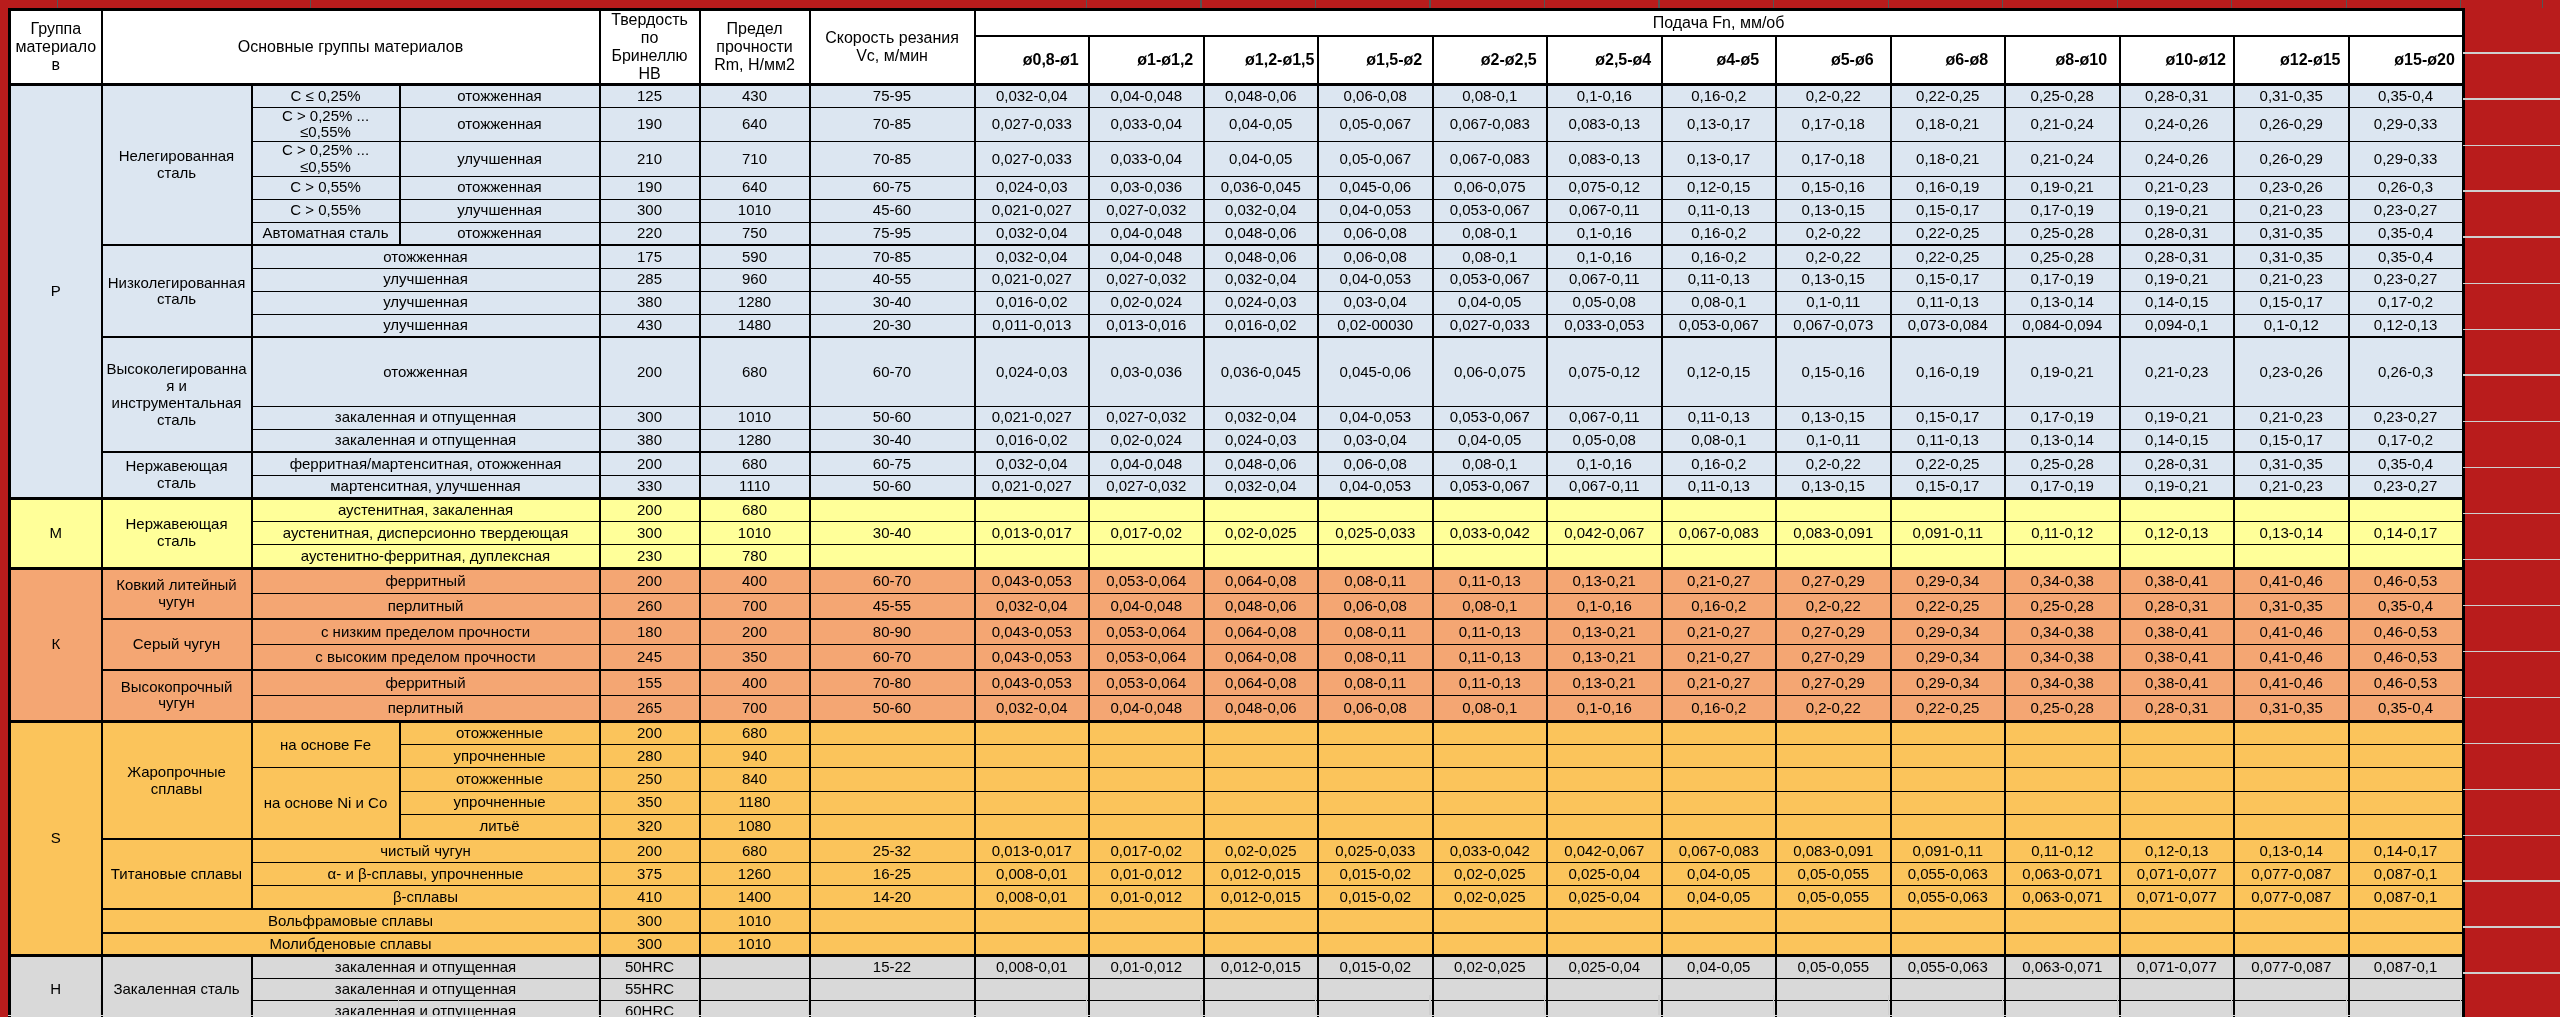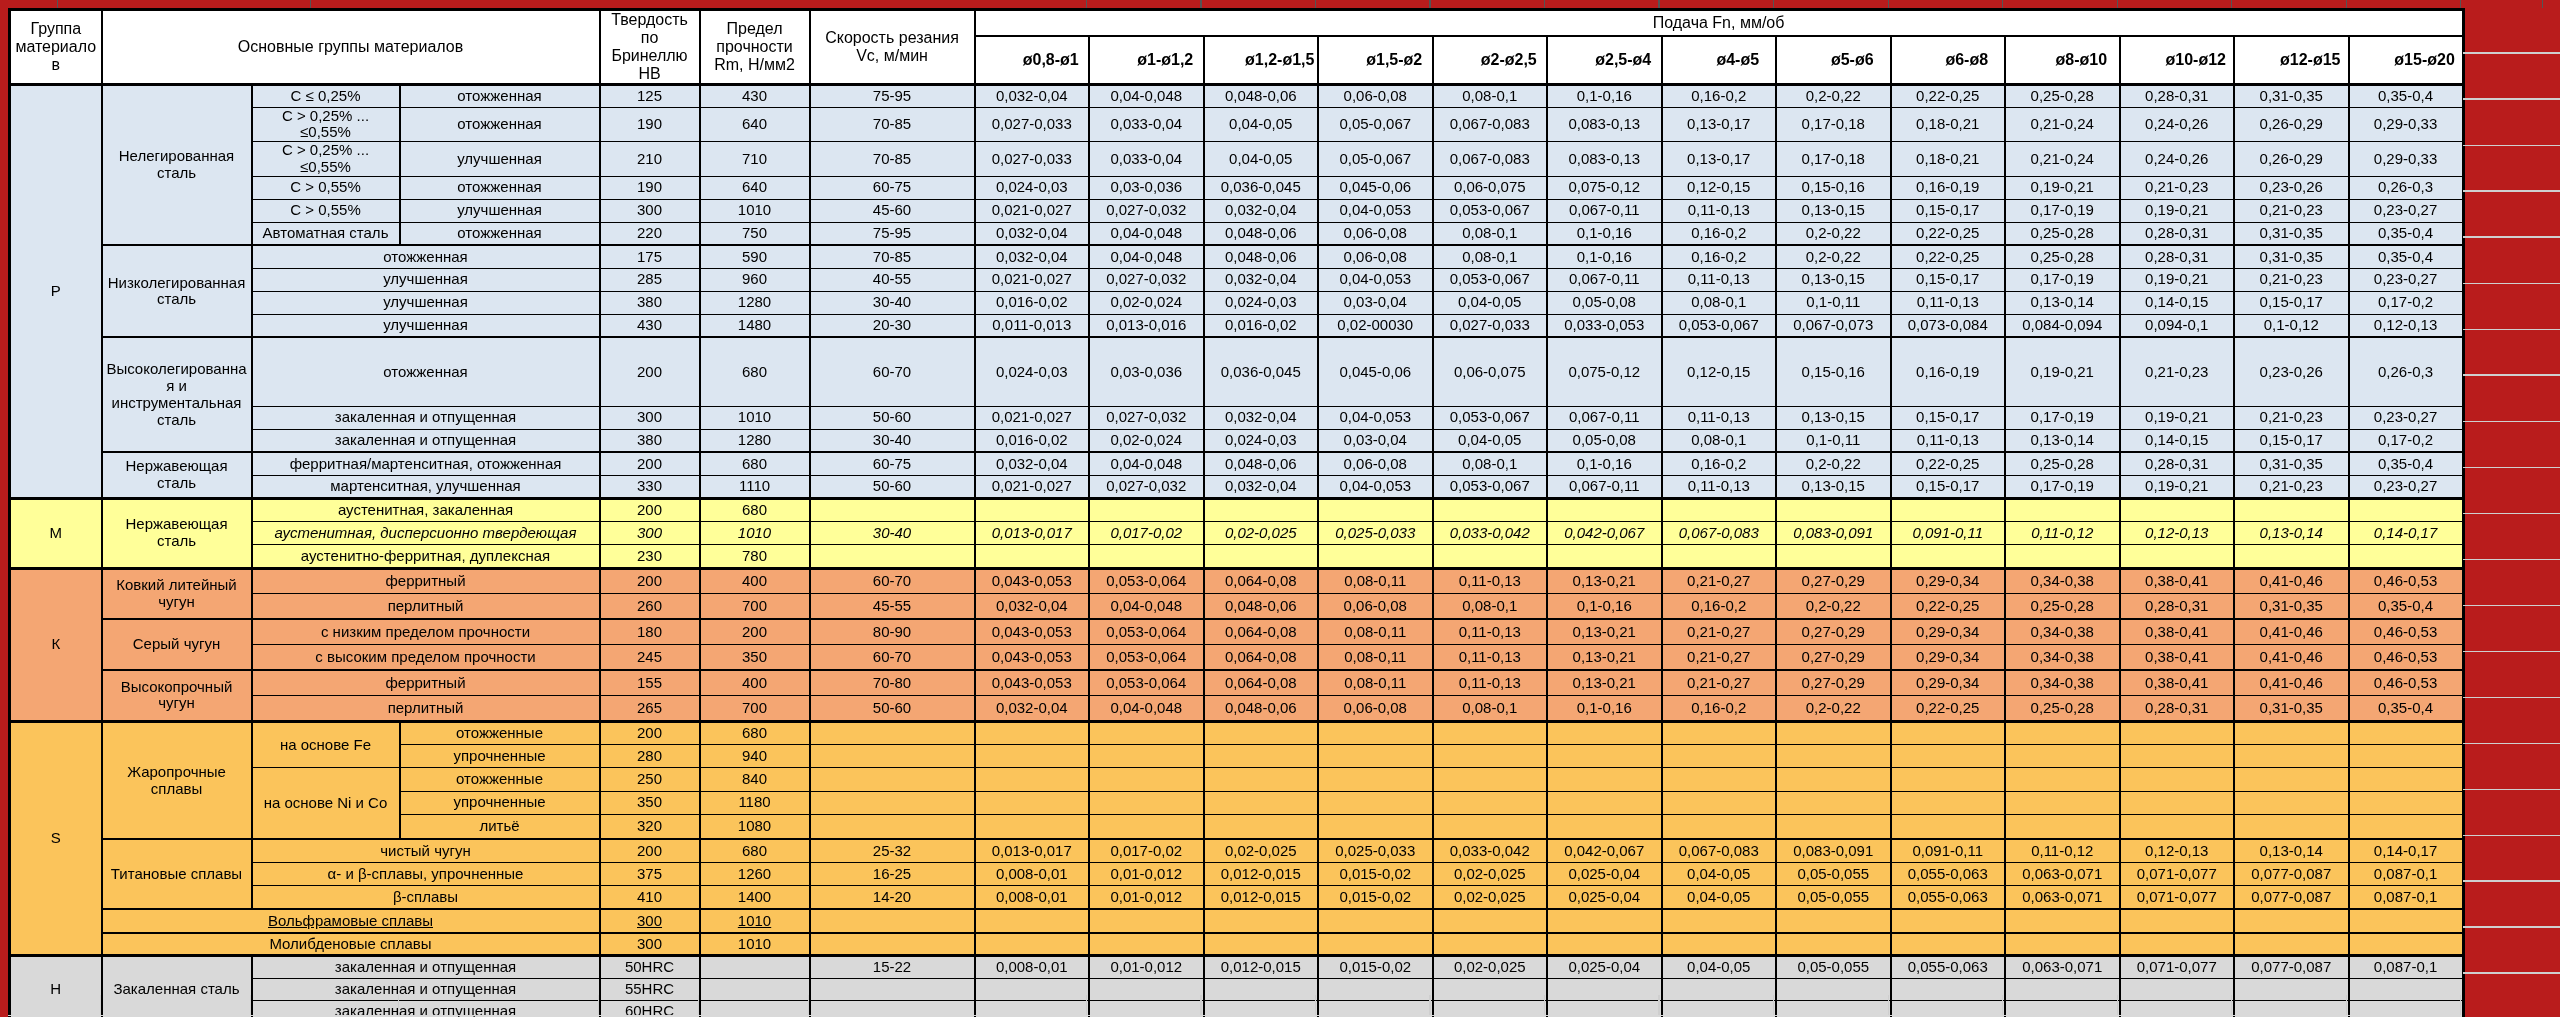--- a/index.html
+++ b/index.html
@@ -407,21 +407,21 @@
           <td class="lbl"></td>
           <td class="lbl"></td>
           <td class="lbl"></td>
           <td class="lbl"></td>
           <td class="lbl"></td>
           <td class="lbl"></td>
           <td class="lbl"></td>
           <td class="lbl"></td>
           <td class="lbl"></td>
         </tr>
-        <tr class="m" style="height: 23.3px; font-style: italic;">
+        <tr class="m" style="height: 23.3px;">
           <td colspan="2" class="lbl">аустенитная, дисперсионно твердеющая</td>
           <td class="lbl">300</td>
           <td class="lbl">1010</td>
           <td class="lbl">30-40</td>
           <td class="lbl">0,013-0,017</td>
           <td class="lbl">0,017-0,02</td>
           <td class="lbl">0,02-0,025</td>
           <td class="lbl">0,025-0,033</td>
           <td class="lbl">0,033-0,042</td>
           <td class="lbl">0,042-0,067</td>
@@ -720,21 +720,21 @@
           <td class="lbl">0,02-0,025</td>
           <td class="lbl">0,025-0,04</td>
           <td class="lbl">0,04-0,05</td>
           <td class="lbl">0,05-0,055</td>
           <td class="lbl">0,055-0,063</td>
           <td class="lbl">0,063-0,071</td>
           <td class="lbl">0,071-0,077</td>
           <td class="lbl">0,077-0,087</td>
           <td class="lbl">0,087-0,1</td>
         </tr>
-        <tr class="s mid" style="height: 23.3px; text-decoration: underline;">
+        <tr class="s mid" style="height: 23.3px;">
           <td colspan="3" class="lbl">Вольфрамовые сплавы</td>
           <td class="lbl">300</td>
           <td class="lbl">1010</td>
           <td class="lbl"></td>
           <td class="lbl"></td>
           <td class="lbl"></td>
           <td class="lbl"></td>
           <td class="lbl"></td>
           <td class="lbl"></td>
           <td class="lbl"></td>

